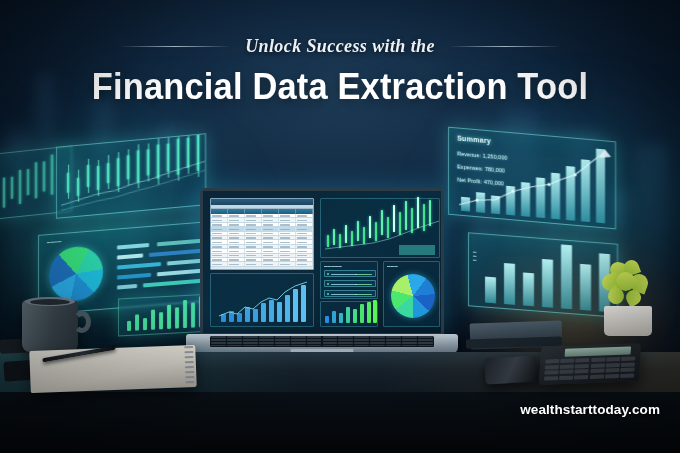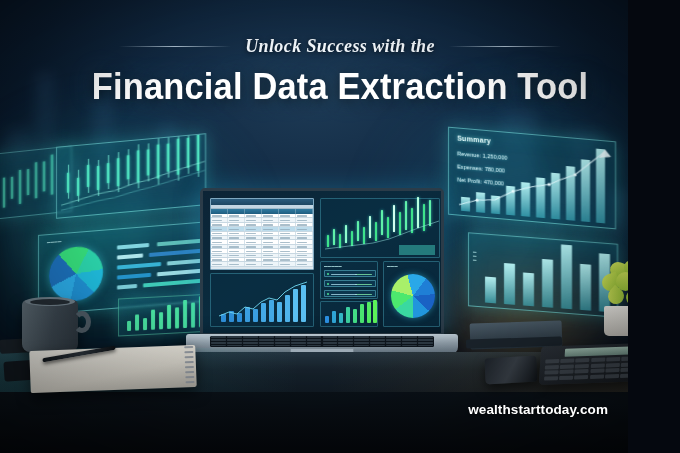--- a/index.html
+++ b/index.html
@@ -1,19 +1,19 @@
 <!DOCTYPE html>
 <html><head>
 <meta charset="utf-8">
 <style>
   * { margin:0; padding:0; box-sizing:border-box; }
   html,body { width:680px; height:453px; overflow:hidden; background:#05080f; }
   body { font-family:"Liberation Sans", sans-serif; }
 
-  .stage { position:relative; width:628px; height:453px; overflow:hidden; }
+  .stage { position:relative; width:680px; height:453px; overflow:hidden; }
 
   
   .bg-base{
     position:absolute; inset:0;
     background:
       radial-gradient(ellipse 70% 55% at 50% 22%, #1d3a55 0%, #112942 42%, #0a1b2e 68%, #060f1c 100%),
       linear-gradient(180deg,#0a1727 0%,#102a42 40%,#0c1d30 75%,#060d17 100%);
   }
   .bg-city{ position:absolute; left:0; top:0; width:680px; height:330px; opacity:.5; filter:blur(7px); }
   .bld{ position:absolute; bottom:0; background:linear-gradient(180deg,rgba(60,110,150,.40),rgba(12,30,50,.12)); }

